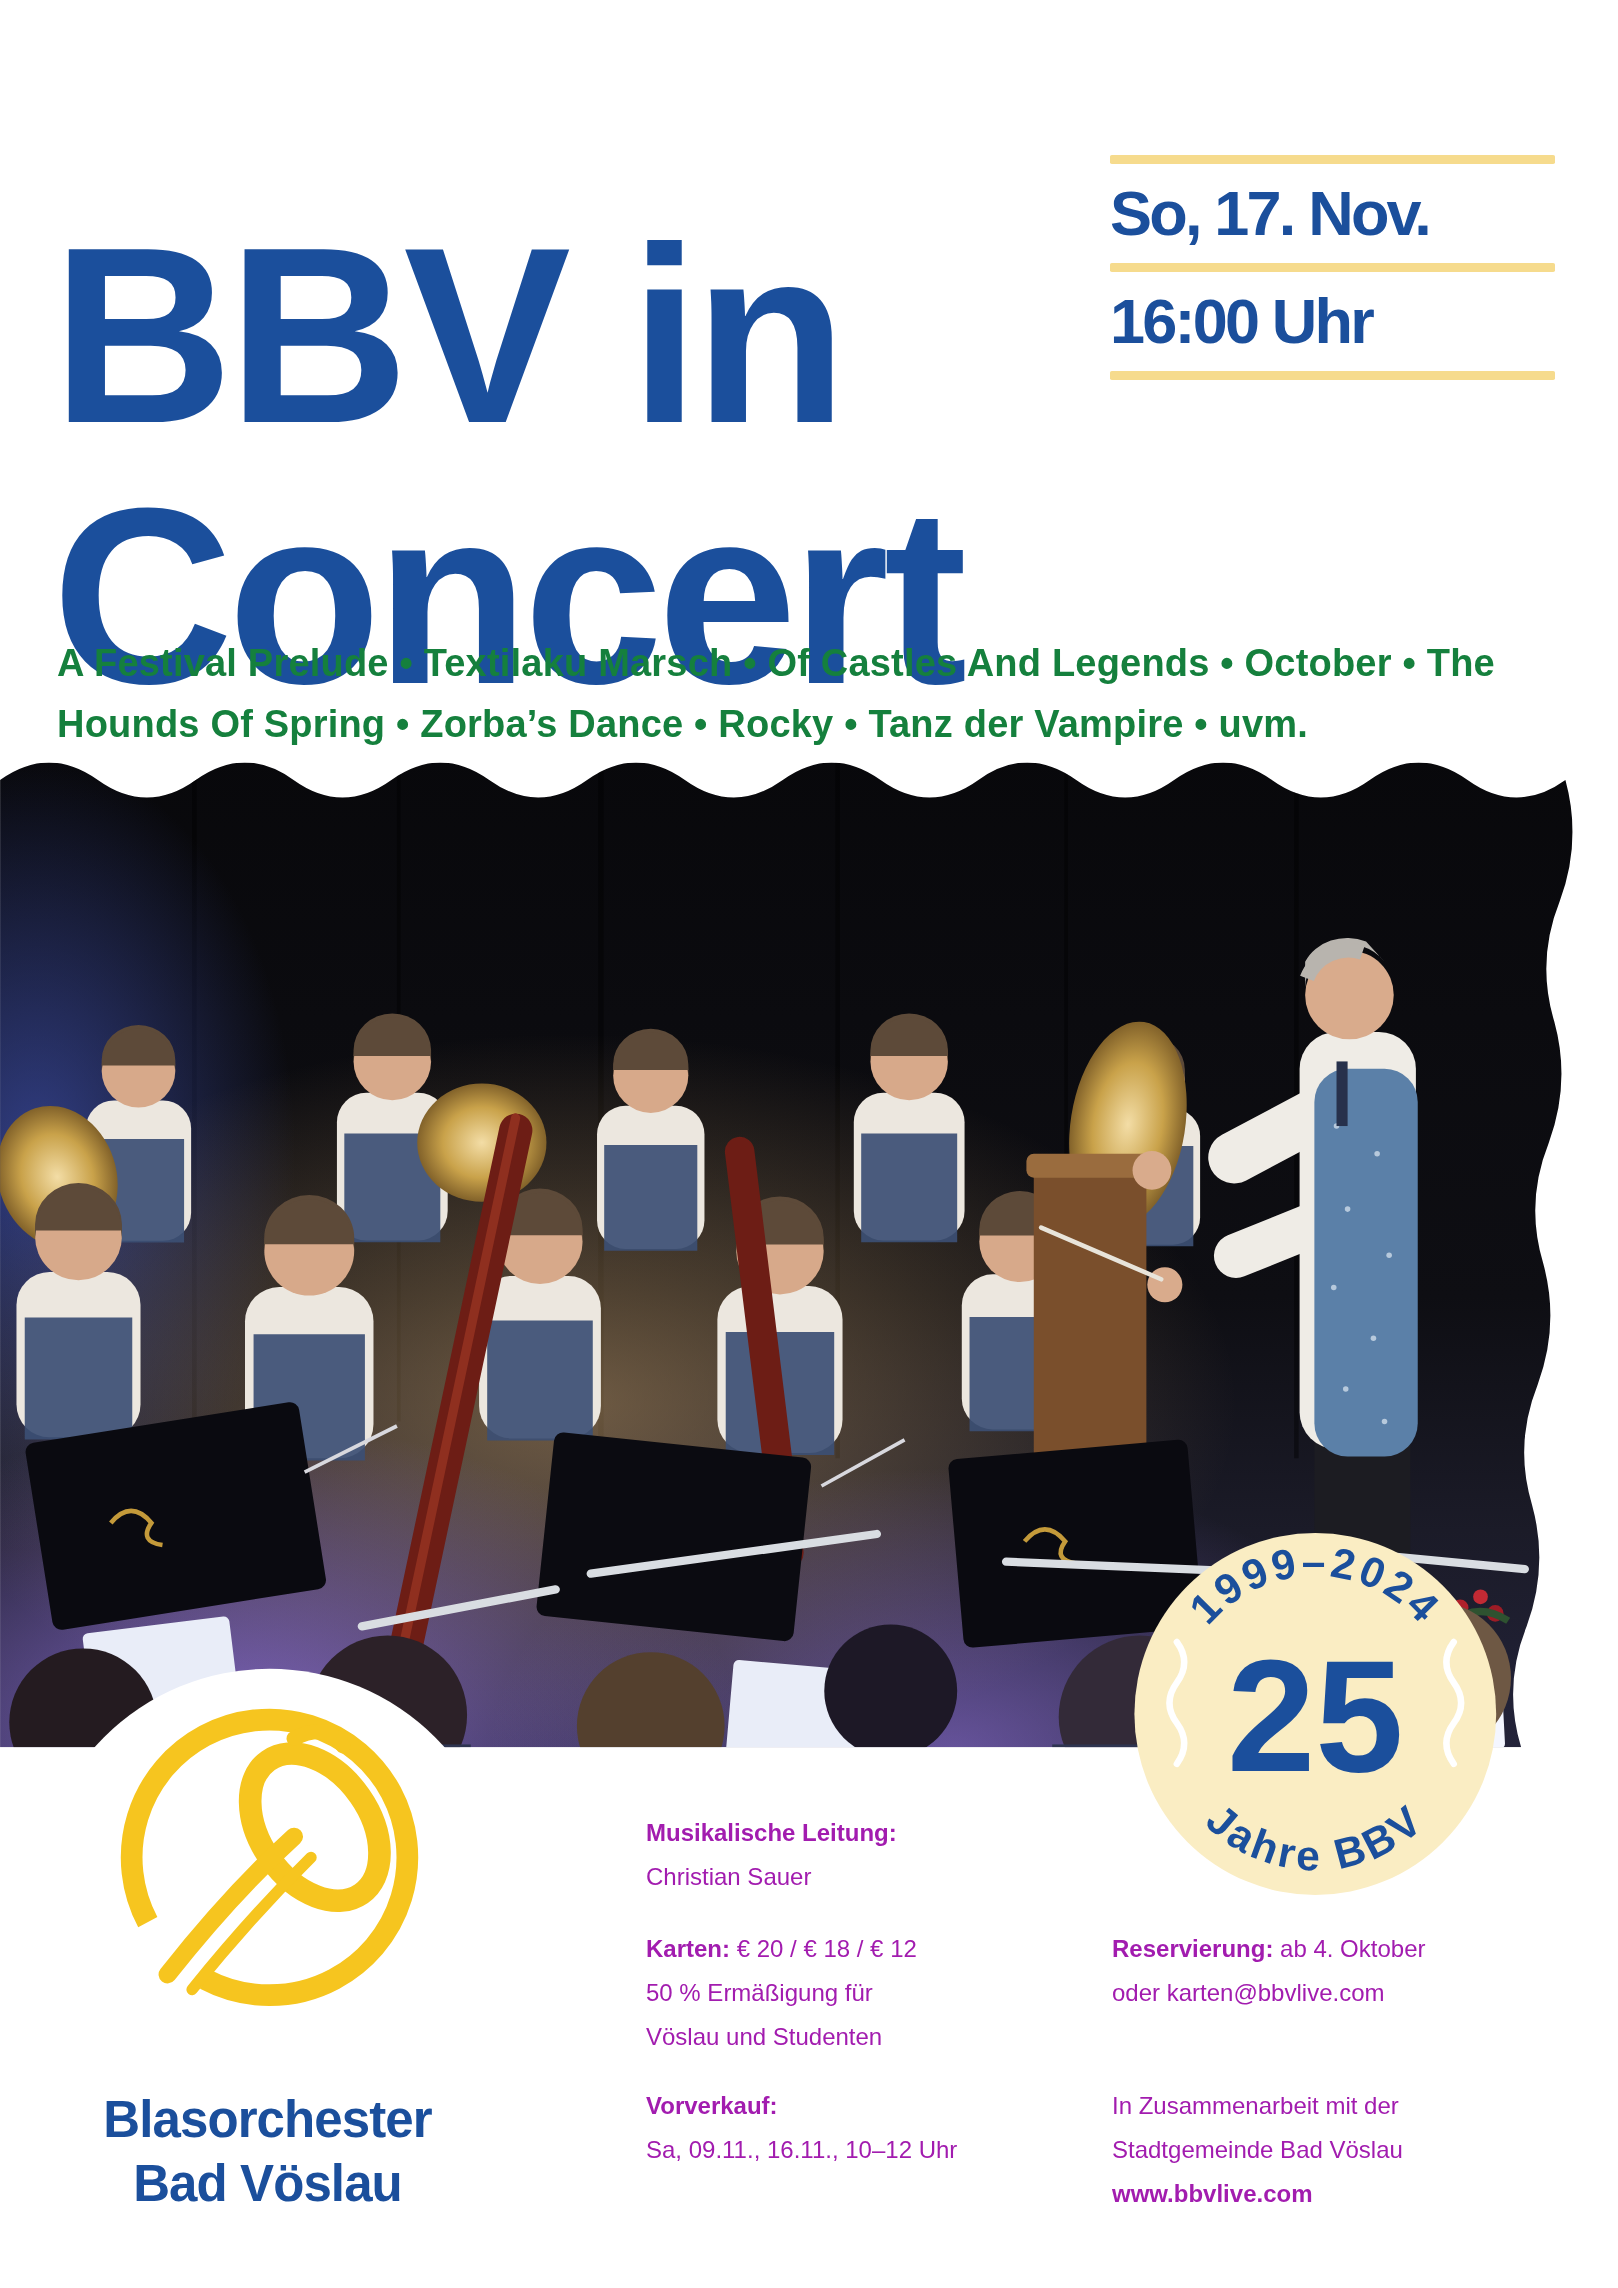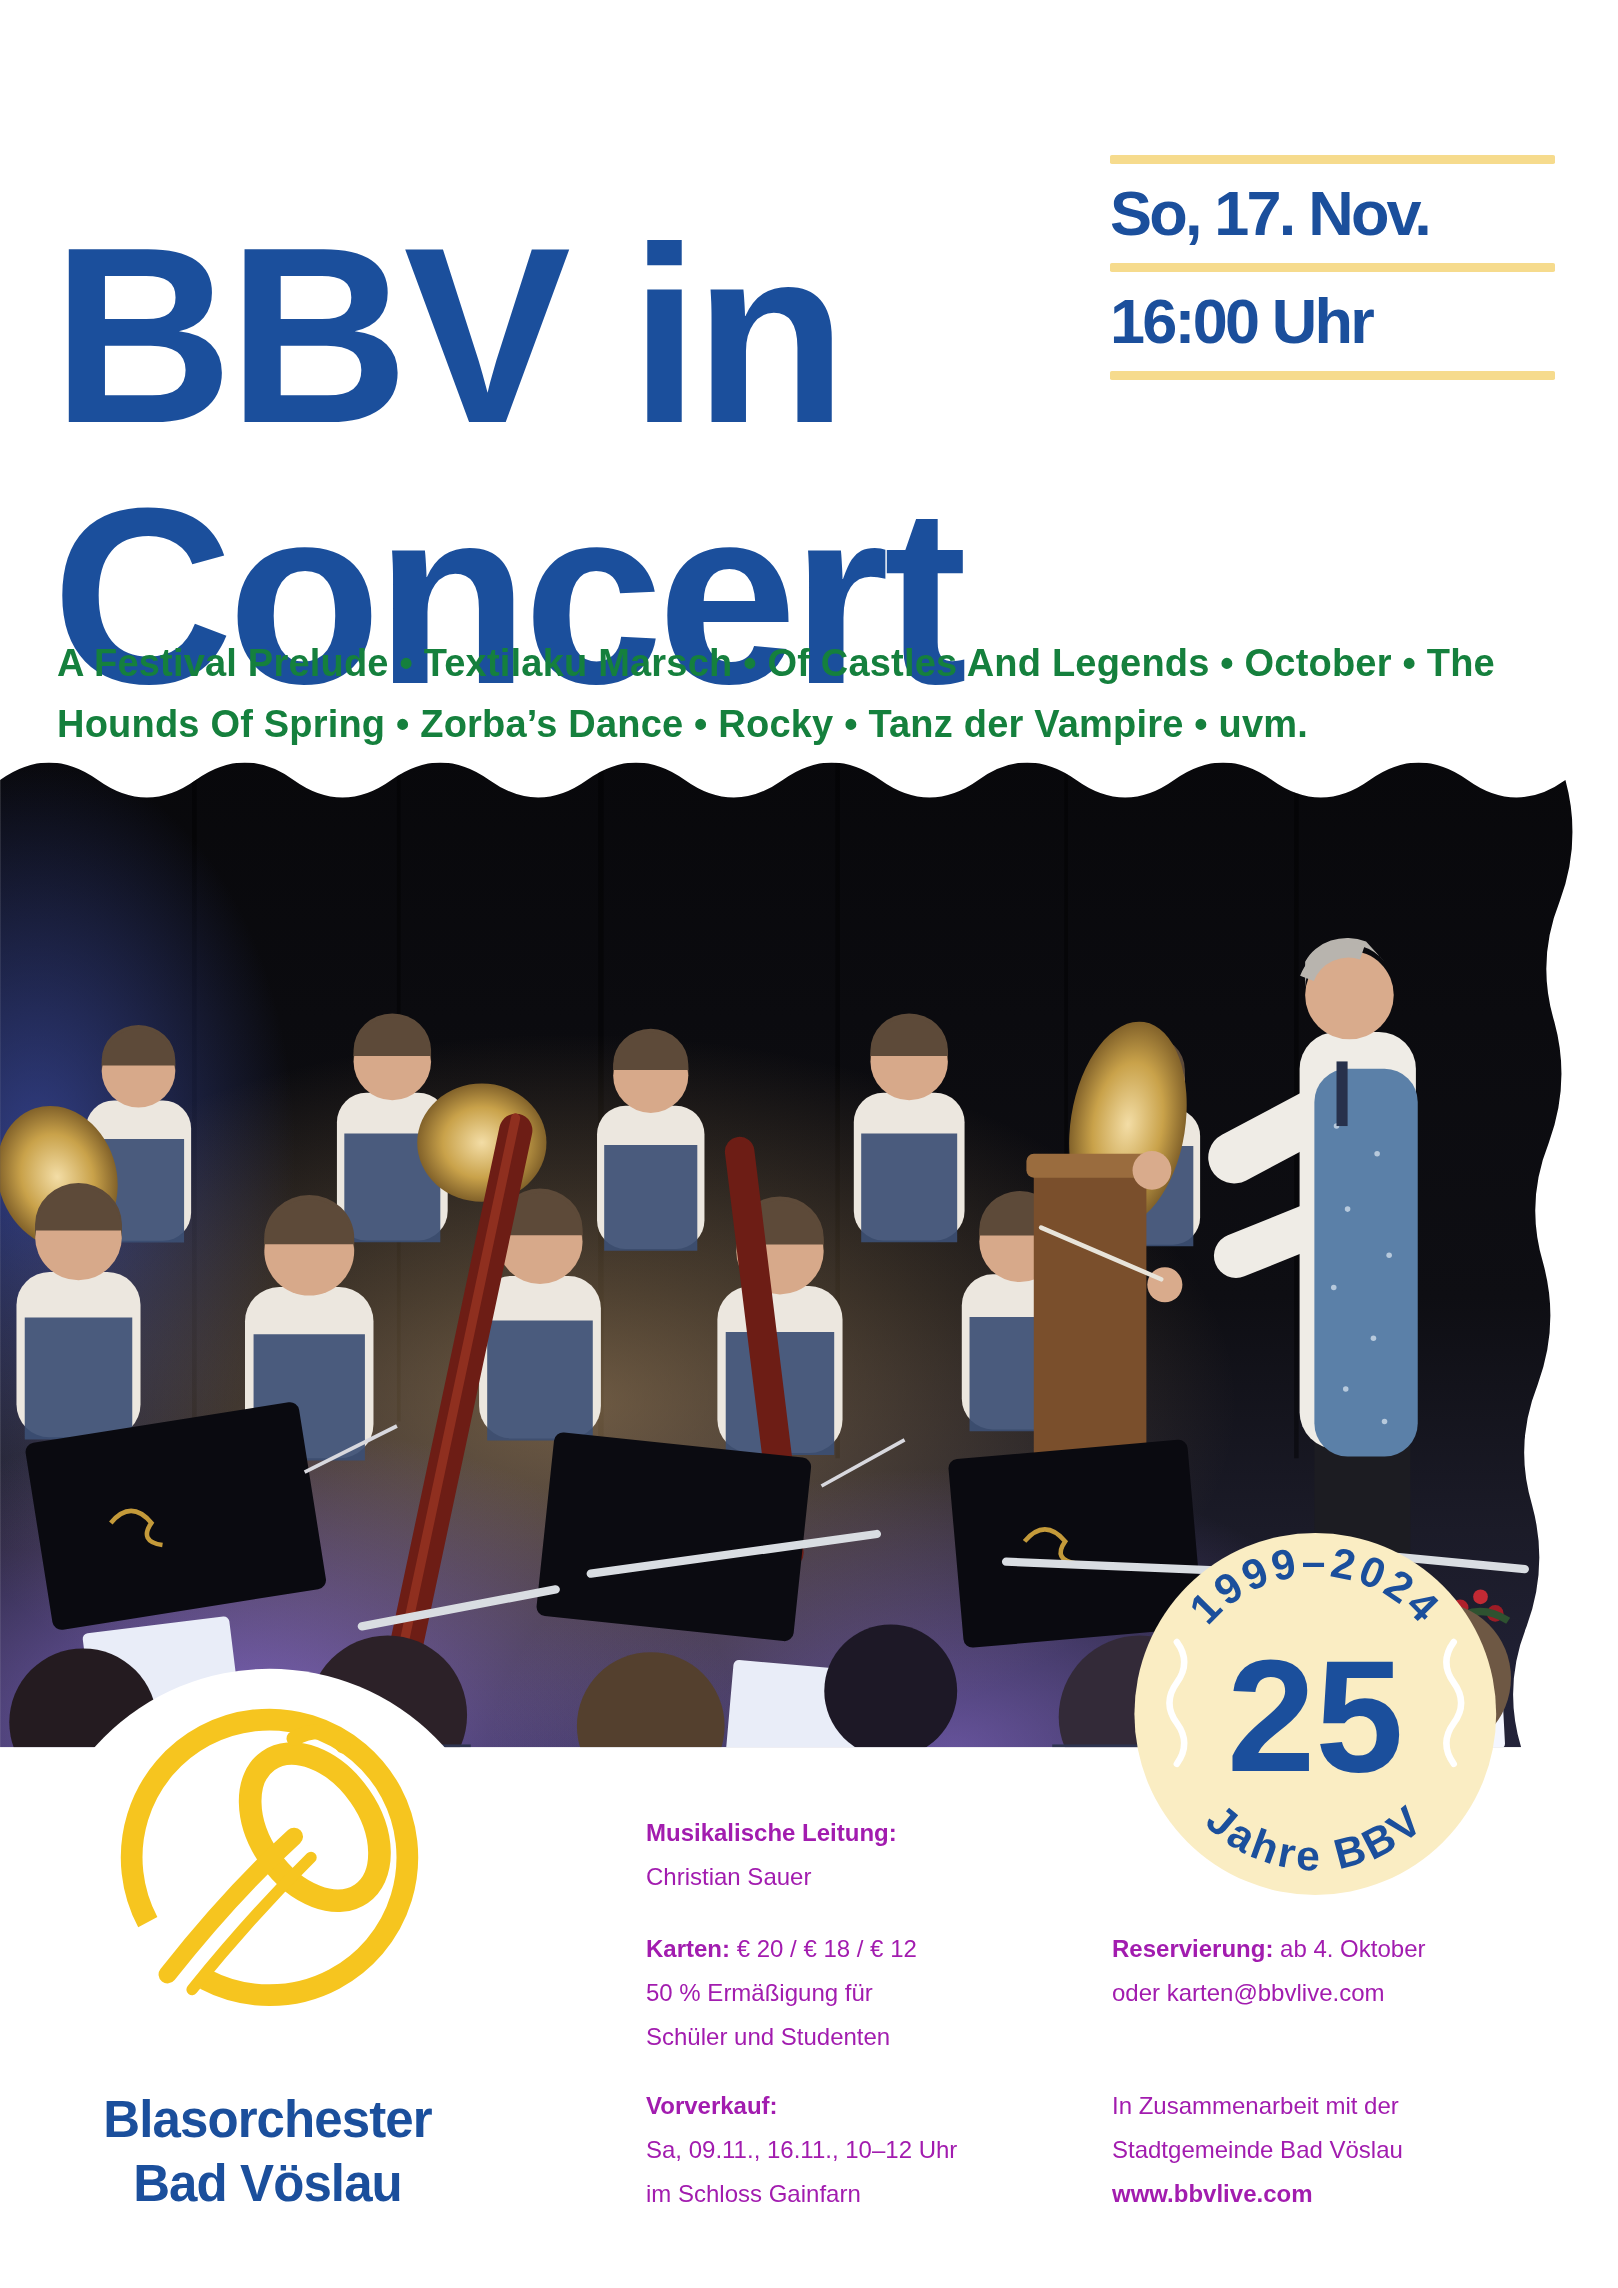--- a/index.html
+++ b/index.html
@@ -274,27 +274,26 @@
   </div>
 
   <div class="abs info colA t1962">
     <p><b>Musikalische Leitung:</b></p>
     <p>Christian Sauer</p>
   </div>
 
   <div class="abs info colA t2088">
     <p><b>Karten:</b><span> € 20 / € 18 / € 12</span></p>
     <p>50 % Ermäßigung für</p>
-    <p>Schüler und Studenten</p>
+    <p>Vöslau und Studenten</p>
   </div>
 
   <div class="abs info colA t2258">
     <p><b>Vorverkauf:</b></p>
     <p>Sa, 09.11., 16.11., 10–12 Uhr</p>
-    <p>im Schloss Gainfarn</p>
   </div>
 
   <div class="abs info colB t2088">
     <p><b>Reservierung:</b><span> ab 4. Oktober</span></p>
     <p>oder karten@bbvlive.com</p>
   </div>
 
   <div class="abs info colB t2258">
     <p>In Zusammenarbeit mit der</p>
     <p>Stadtgemeinde Bad Vöslau</p>

